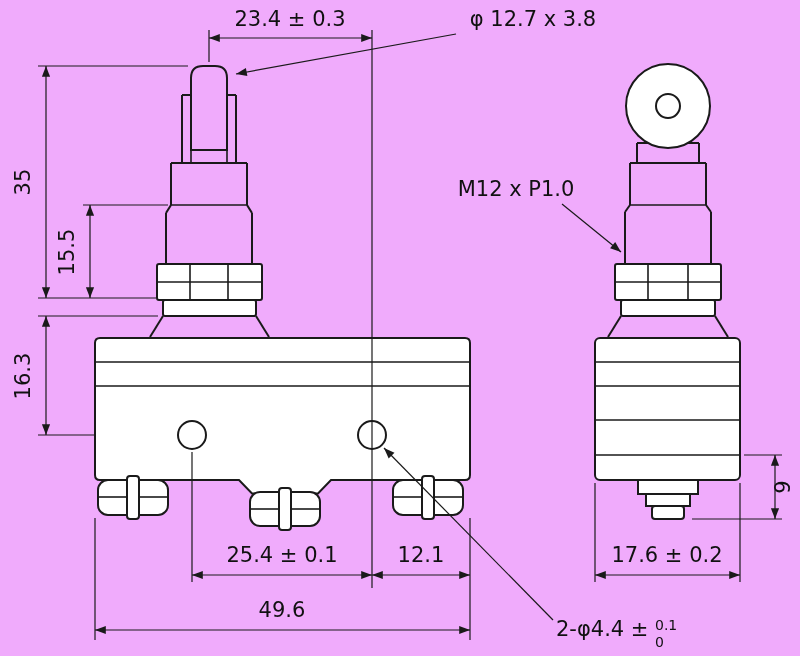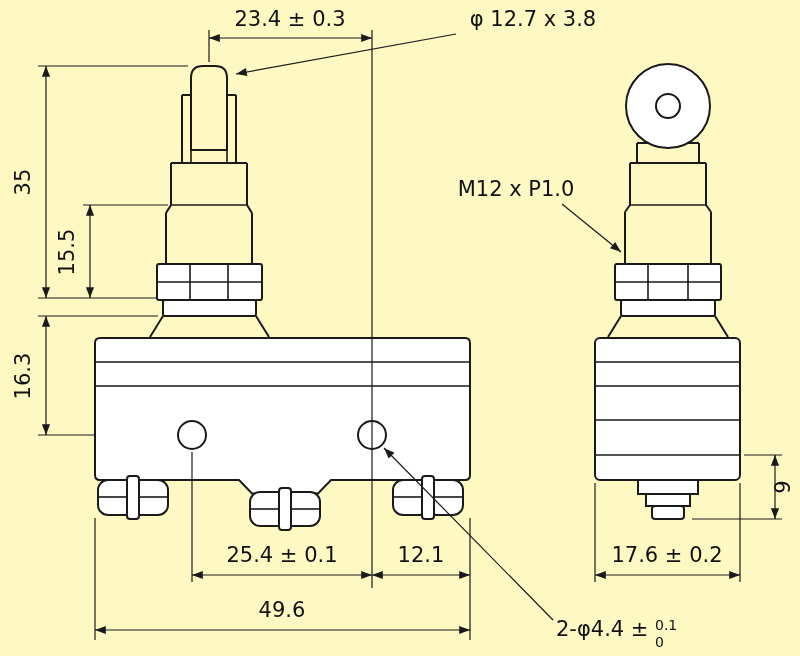--- a/index.html
+++ b/index.html
@@ -1,19 +1,19 @@
 <!DOCTYPE html>
 <html><head>
 <meta charset="utf-8">
 <style>
   html, body { margin: 0; padding: 0; background: #ffffff; }
   .canvas {
     position: relative;
     width: 800px; height: 656px;
-    background: #fef9c3;
+    background: #f0abfc;
     font-family: "DejaVu Sans", "Liberation Sans", sans-serif;
   }
   svg { display: block; }
   svg text {
     font-family: "DejaVu Sans", "Liberation Sans", sans-serif;
     font-size: 21px;
     fill: #111111;
   }
   svg text.small { font-size: 14px; }
   .part { fill: none; stroke: #1a1a1a; stroke-width: 2; }

